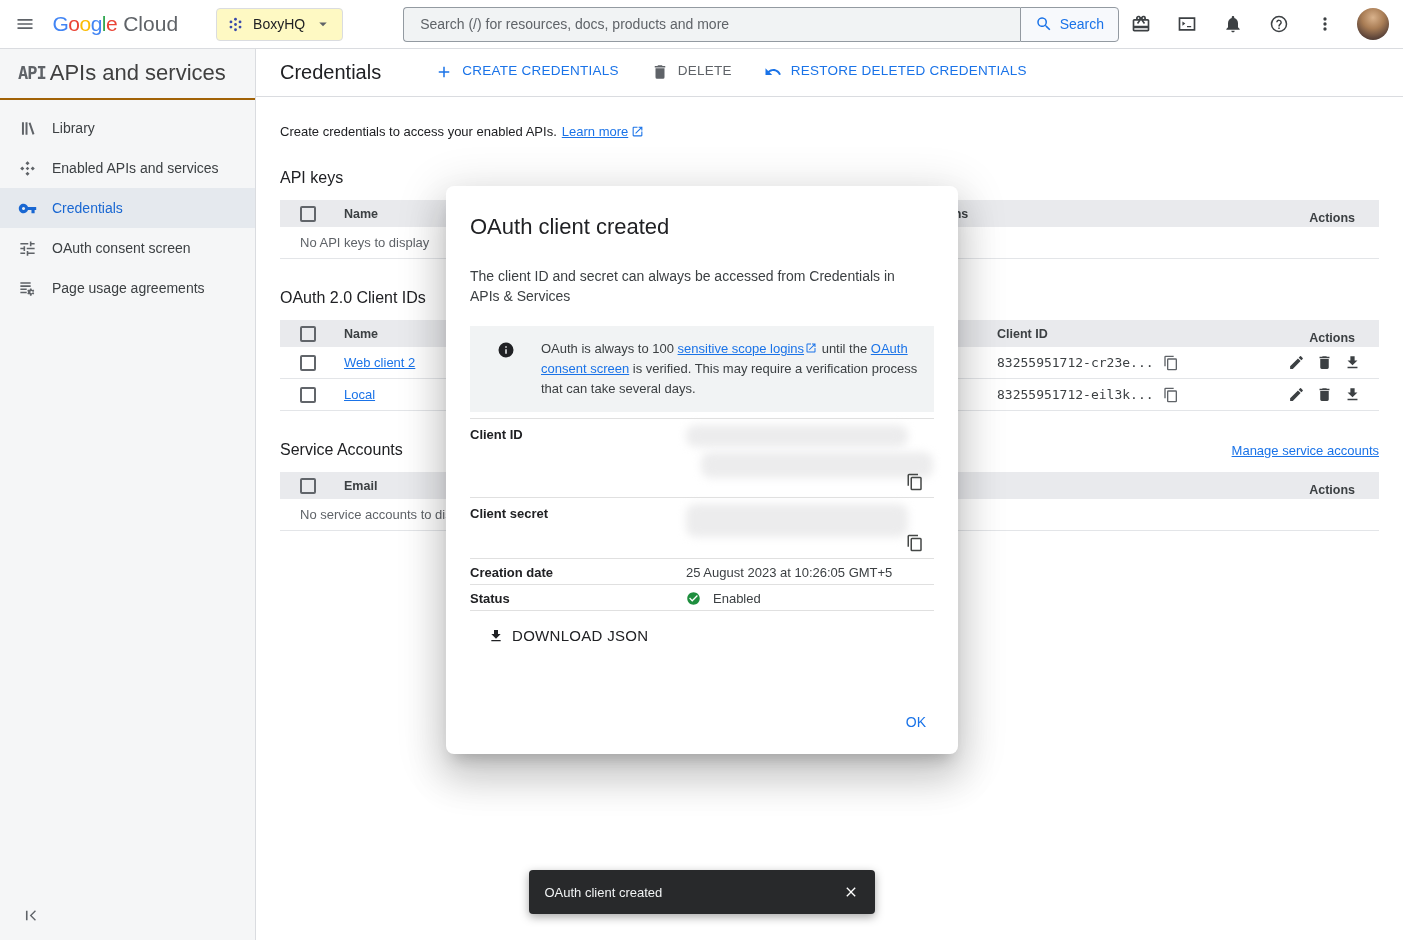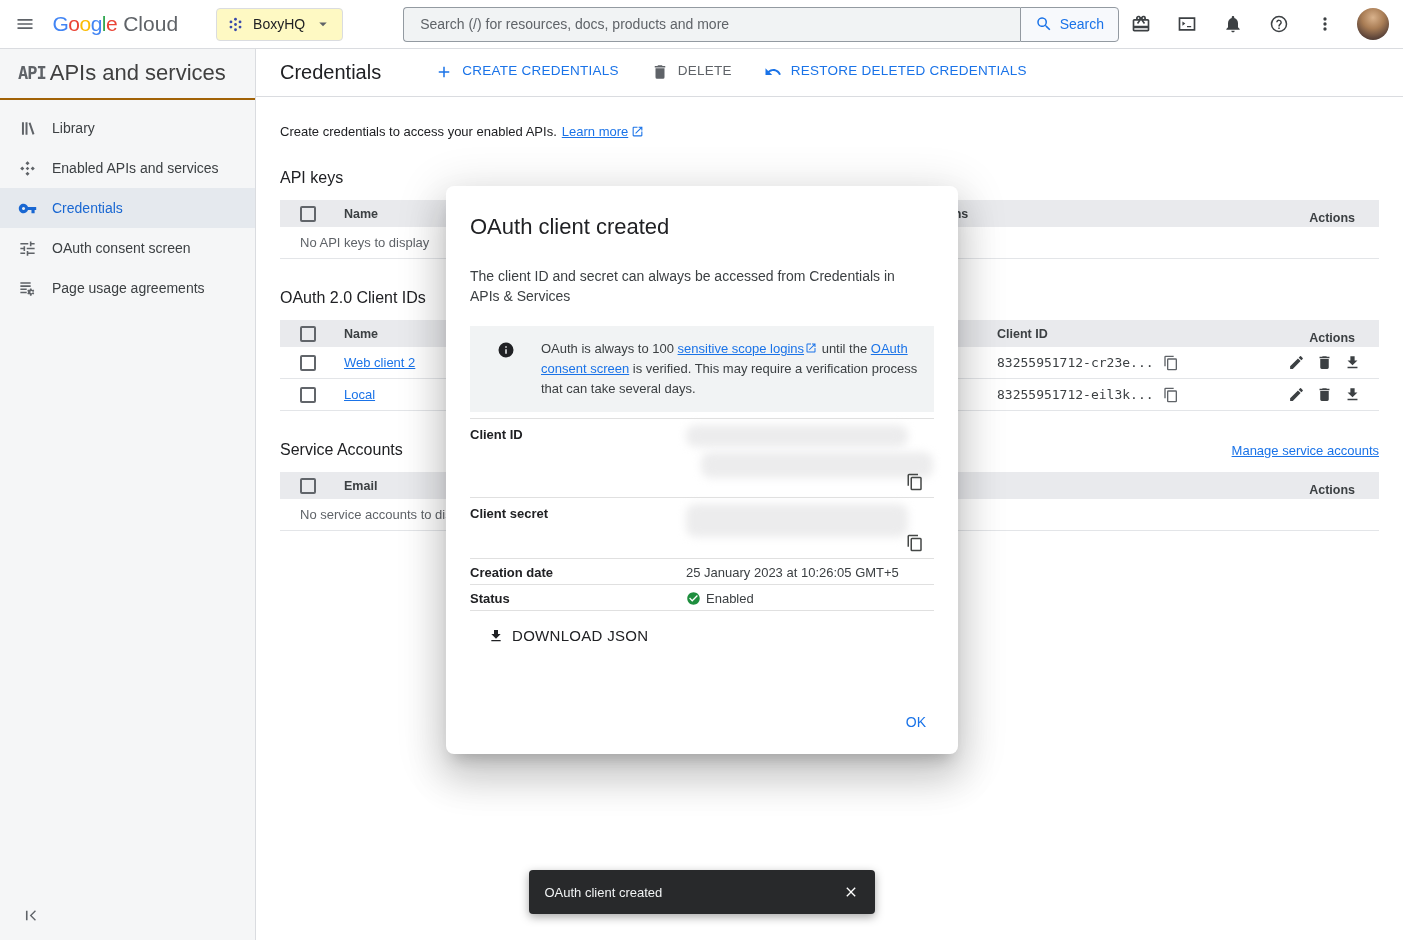--- a/index.html
+++ b/index.html
@@ -92,21 +92,21 @@
   .fvalue{position:relative;flex:1;}
   .fvalue.tall{height:66px;}
   .fvalue.mid{height:48px;}
   .redact{background:#ececed;border-radius:9px;filter:blur(4px);}
   .r1{width:222px;height:22px;}
   .r2{width:232px;height:26px;margin:5px 0 0 15px;}
   .r3{width:222px;height:33px;}
   .copy-fab{position:absolute;right:10px;bottom:0;border:none;background:none;padding:0;color:#444746;width:18px;height:18px;}
   .copy-fab svg{width:18px;height:18px;}
   .fvalue.text{font-size:13px;color:#3c4043;padding-top:2px;}
-  .status-val{display:flex;align-items:flex-start;gap:5px;}
+  .status-val{display:flex;align-items:flex-start;gap:12px;}
   .status-val svg{width:15px;height:15px;color:#1e8e3e;}
   .download-btn{display:flex;align-items:center;gap:8px;margin:12px 0 0 12px;border:none;background:none;padding:4px 6px;font-size:15px;font-weight:500;letter-spacing:.3px;color:#202124;}
   .download-btn svg{width:16px;height:16px;}
   .ok-btn{position:absolute;right:24px;bottom:16px;border:none;background:none;color:#1a73e8;font-size:14px;font-weight:500;padding:8px;}
 
   
   .toast{position:absolute;left:50%;transform:translateX(-50%);bottom:26px;width:346px;height:44px;box-sizing:border-box;background:#28292b;border-radius:4px;display:flex;align-items:center;justify-content:space-between;padding:0 6px 0 16px;color:#f1f3f4;font-size:13px;z-index:30;box-shadow:0 3px 10px rgba(0,0,0,.35);}
   .toast-close{width:36px;height:36px;border:none;background:none;color:#fff;display:flex;align-items:center;justify-content:center;}
   .toast-close svg{width:16px;height:16px;}
 </style>
@@ -471,21 +471,21 @@
           <div class="redact r3"></div>
           <button class="copy-fab">
               <svg class="ic">
                 <use href="#i-copy"></use>
               </svg>
             </button>
         </div>
       </div>
       <div class="frow slim">
         <div class="flabel">Creation date</div>
-        <div class="fvalue text">25 January 2023 at 10:26:05 GMT+5</div>
+        <div class="fvalue text">25 August 2023 at 10:26:05 GMT+5</div>
       </div>
       <div class="frow slim">
         <div class="flabel">Status</div>
         <div class="fvalue text status-val">
           <svg class="ic">
               <use href="#i-check"></use>
             </svg>
           <span>Enabled</span>
         </div>
       </div>

